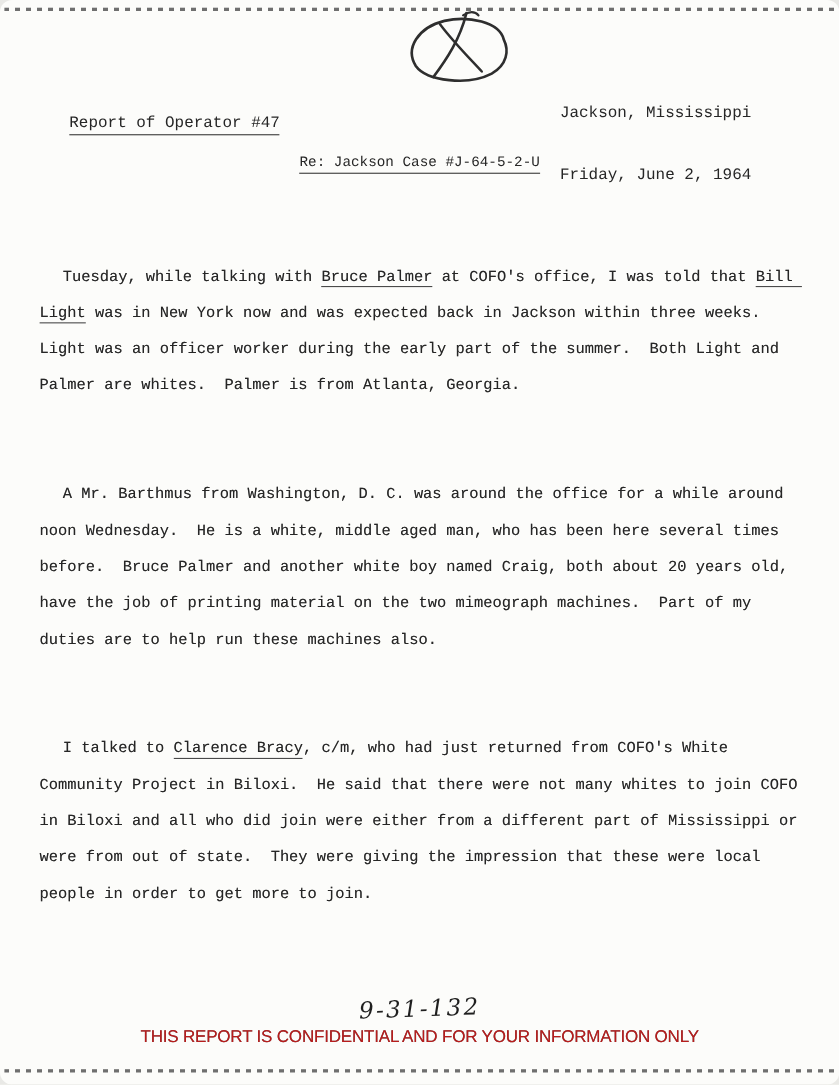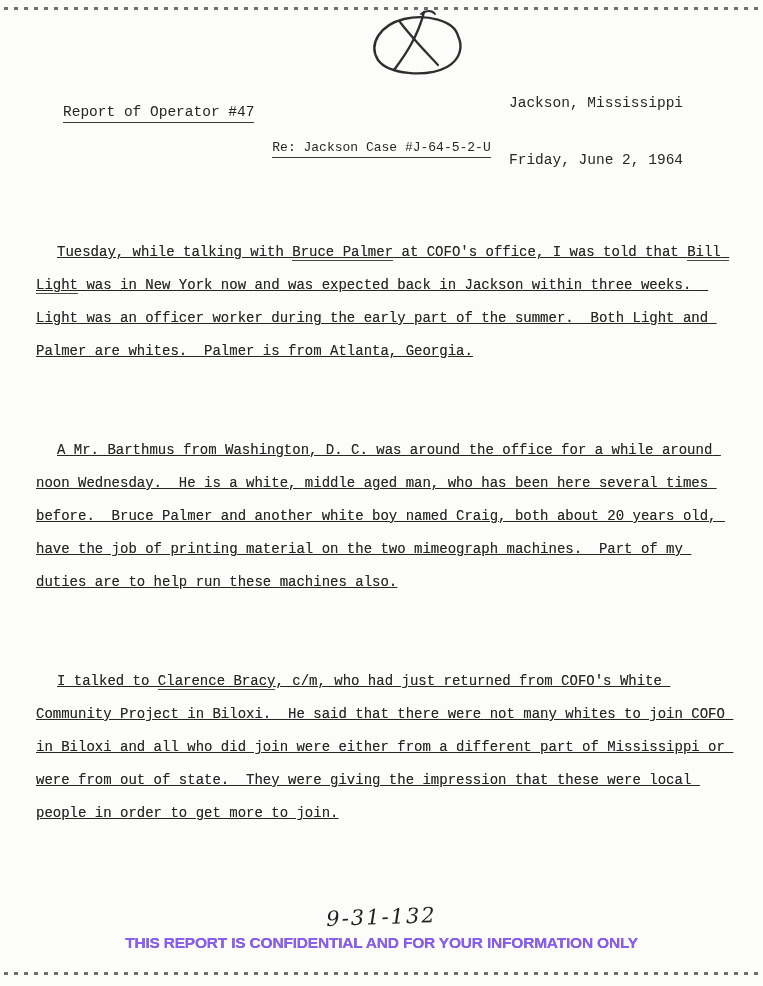--- a/index.html
+++ b/index.html
@@ -6,20 +6,21 @@
   html, body { background: #e9e9e6; }
   .page {
     position: relative;
     width: 763px;
     height: 986px;
     margin: 0 auto;
     background: #fcfcfa;
     font-family: "Liberation Mono", monospace;
     color: #262626;
     overflow: hidden;
+    border-radius: 11px;
   }
   .perf {
     position: absolute;
     left: 4px;
     right: 4px;
     height: 3px;
     background-image: repeating-linear-gradient(90deg, #6f6f6f 0 4px, transparent 4px 10px);
   }
   .perf-top { top: 7px; }
   .perf-bottom { top: 972px; }
@@ -62,21 +63,21 @@
   .body-text {
     position: absolute;
     left: 36px;
     top: 170px;
     width: 694px;
     font-size: 14px;
     line-height: 33px;
     white-space: pre-wrap;
     text-shadow: 0 0 0.5px rgba(20,20,20,0.45);
   }
-  .body-text p { text-indent: 21px; text-decoration: underline; }
+  .body-text p { text-indent: 21px; }
   .uname { border-bottom: 1.5px solid #4a4a4a; }
 
   .hand-number {
     position: absolute;
     left: 0; right: 0;
     top: 905px;
     text-align: center;
     font-family: "DejaVu Serif", serif;
     font-style: italic;
     font-size: 21px;
@@ -84,24 +85,24 @@
     color: #1f1f1f;
     transform: rotate(-2deg);
   }
 
   .confidential {
     position: absolute;
     left: 0; right: 0;
     top: 934px;
     text-align: center;
     font-family: "Liberation Sans", sans-serif;
-    font-weight: 700;
+    font-weight: 400;
     font-size: 15.5px;
     letter-spacing: -0.2px;
-    color: #8b5cf6;
+    color: #b91c1c;
     text-shadow: 0 0 0.6px rgba(0,0,0,0.6);
   }
 </style>
 </head>
 <body>
 
 <div class="page">
 
   <div class="perf perf-top"></div>
 

